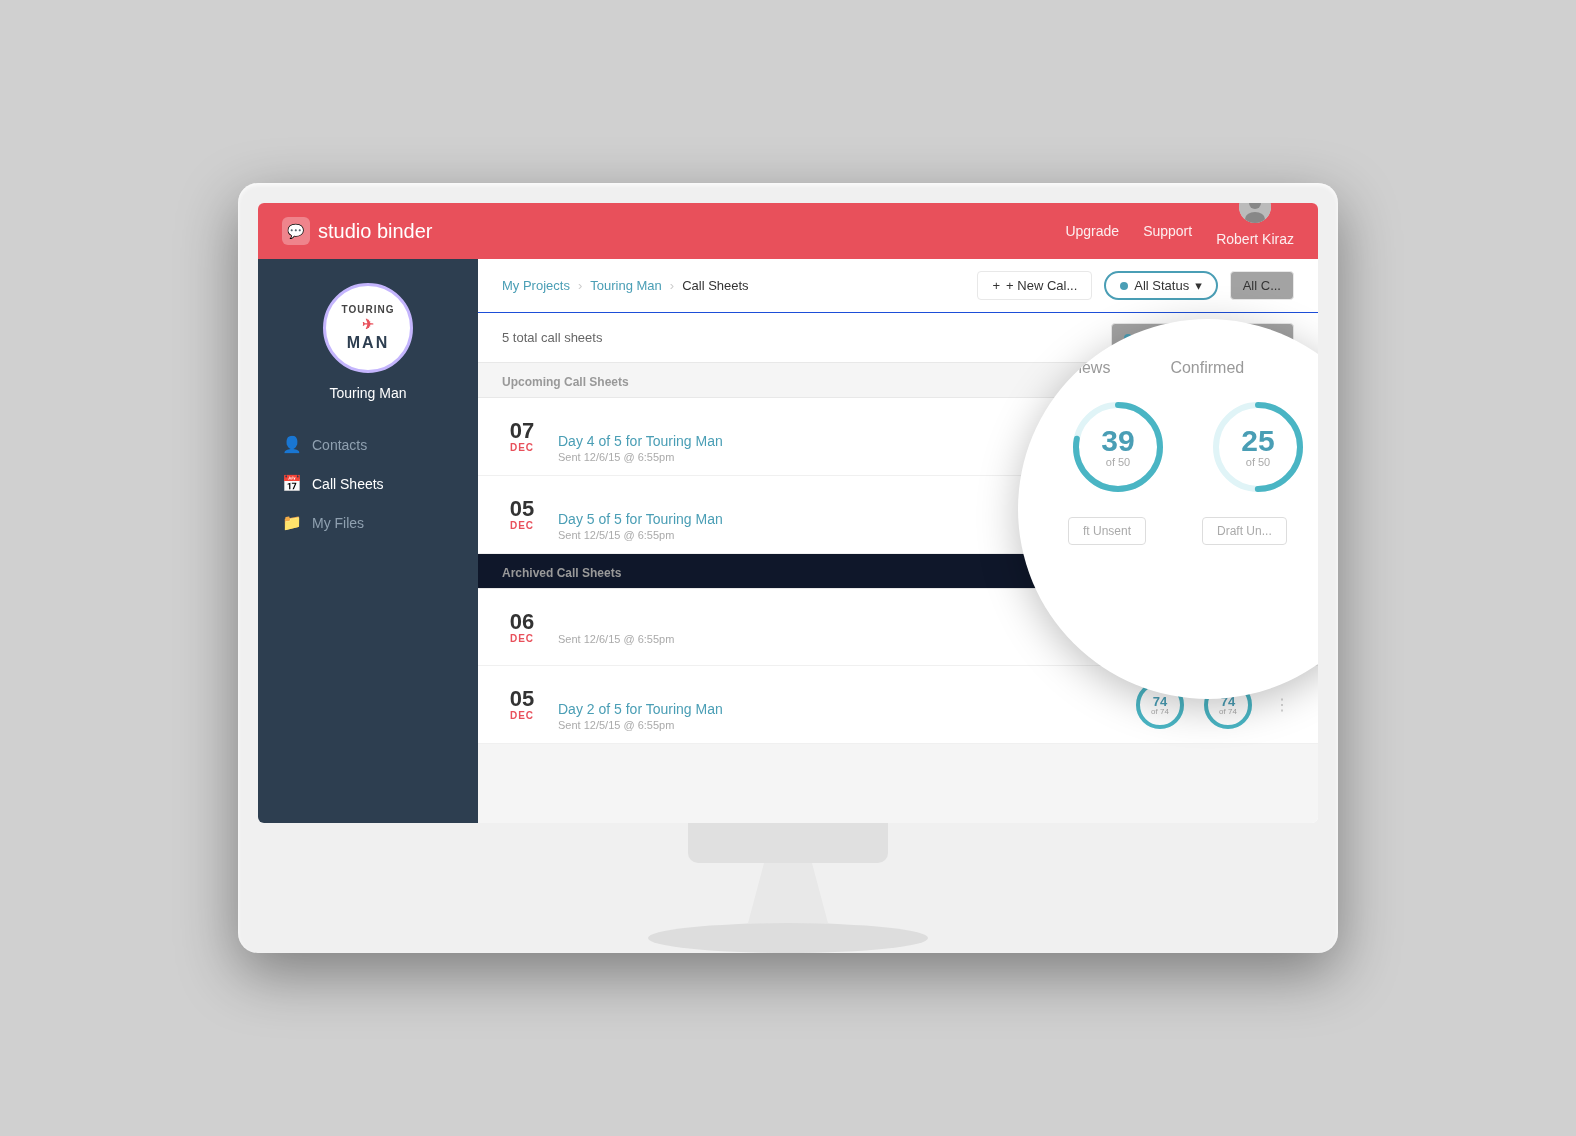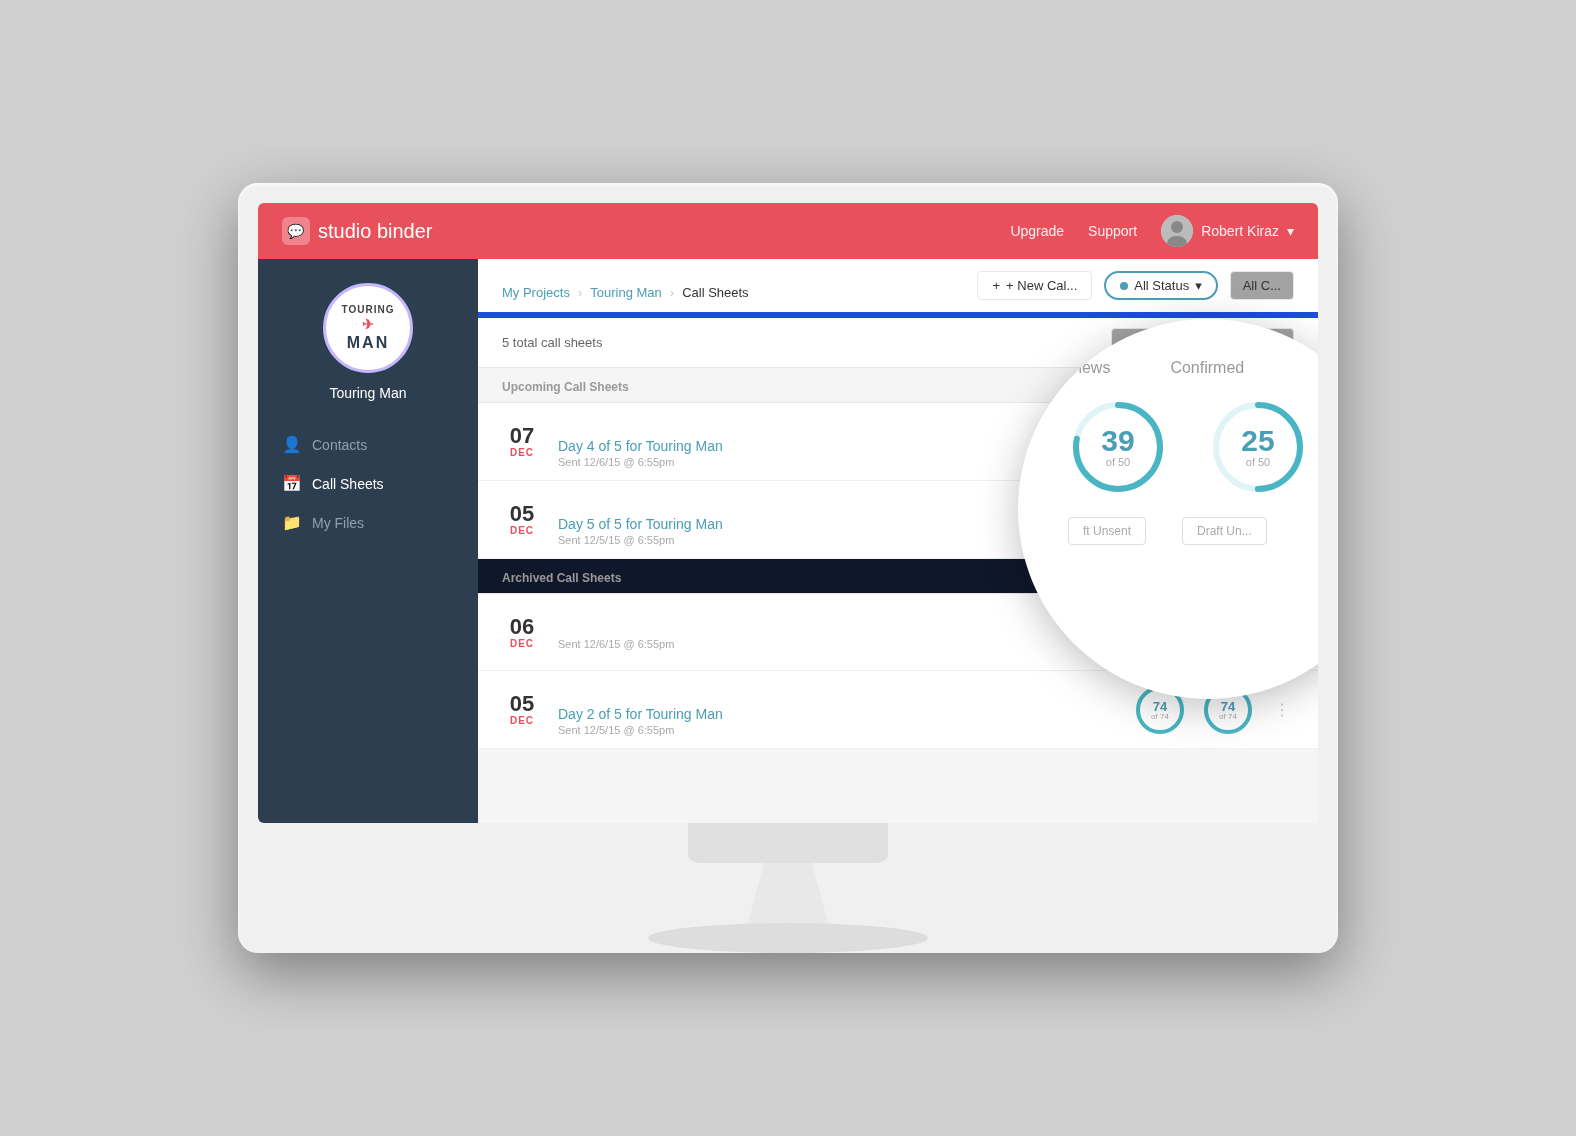--- a/index.html
+++ b/index.html
@@ -121,20 +121,21 @@
       color: #666;
     }
 
     .user-info {
       display: flex;
       align-items: center;
       gap: 8px;
       color: white;
       font-size: 14px;
       cursor: pointer;
+      flex-direction: column;
     }
 
     
     .main-content {
       display: flex;
       flex: 1;
       overflow: hidden;
     }
 
     
@@ -224,23 +225,23 @@
       flex-direction: column;
       overflow: hidden;
       position: relative;
     }
 
     
     .breadcrumb-bar {
       background: white;
       padding: 12px 24px;
       display: flex;
-      align-items: flex-end;
+      align-items: center;
       justify-content: space-between;
-      border-bottom: 6px solid #1d4ed8;
+      border-bottom: 1px solid #1d4ed8;
       flex-shrink: 0;
     }
 
     .breadcrumb {
       display: flex;
       align-items: center;
       gap: 8px;
       font-size: 13px;
       color: #666;
     }
@@ -500,21 +501,21 @@
       line-height: 1;
     }
 
     .zoom-denom {
       font-size: 11px;
       color: #aaa;
     }
 
     .zoom-draft-row {
       display: flex;
-      gap: 36px;
+      gap: 56px;
       margin-top: 20px;
       width: 100%;
     }
 
     .zoom-draft-badge {
       background: white;
       border: 1.5px solid #ddd;
       border-radius: 4px;
       padding: 6px 14px;
       font-size: 12px;

